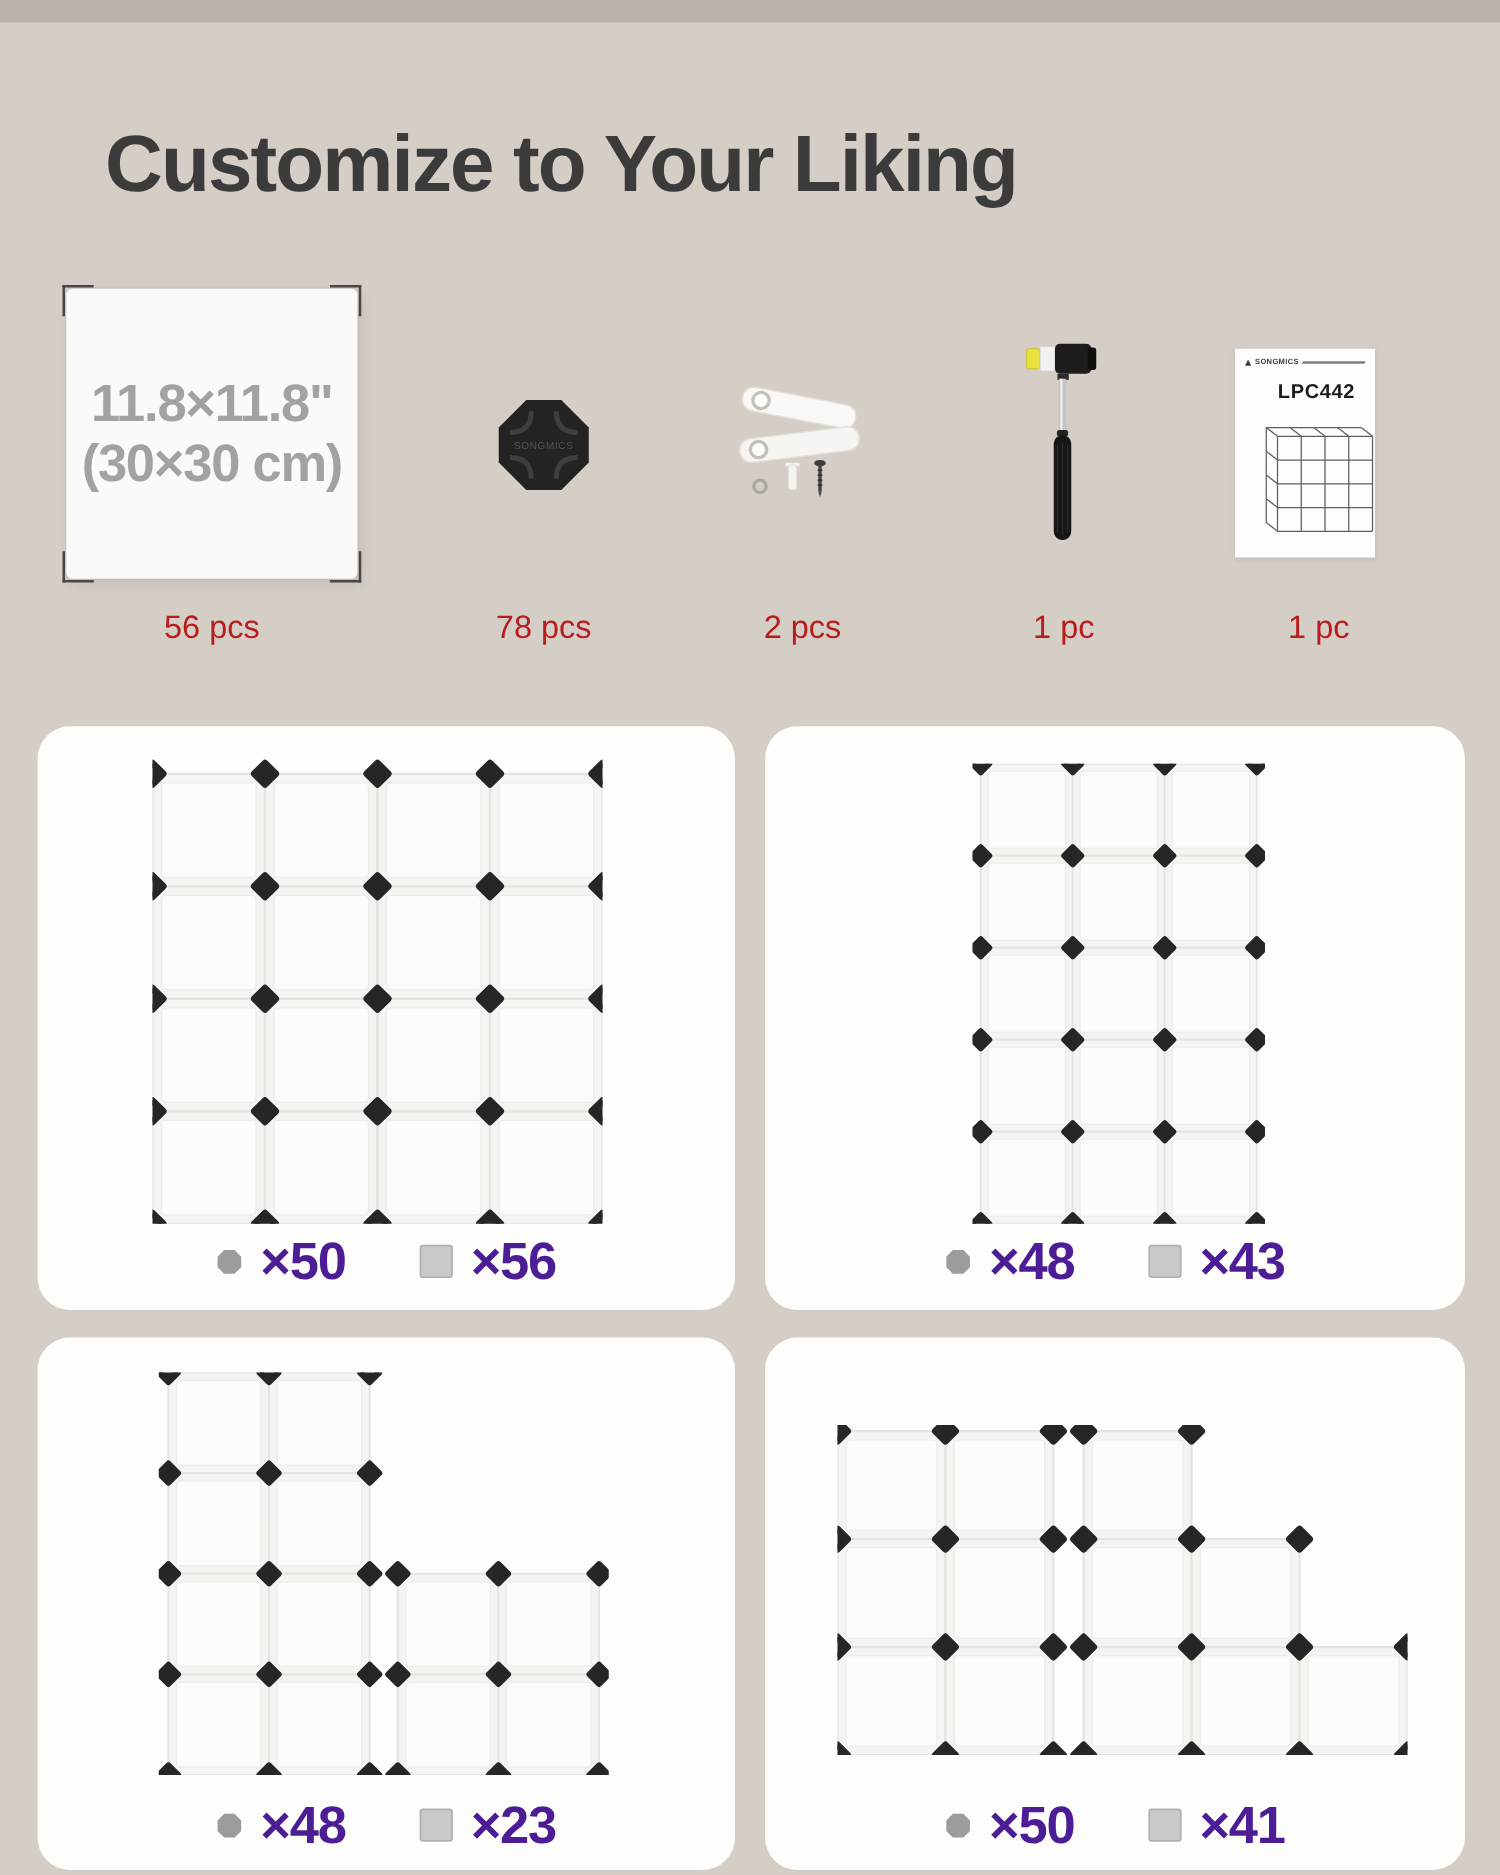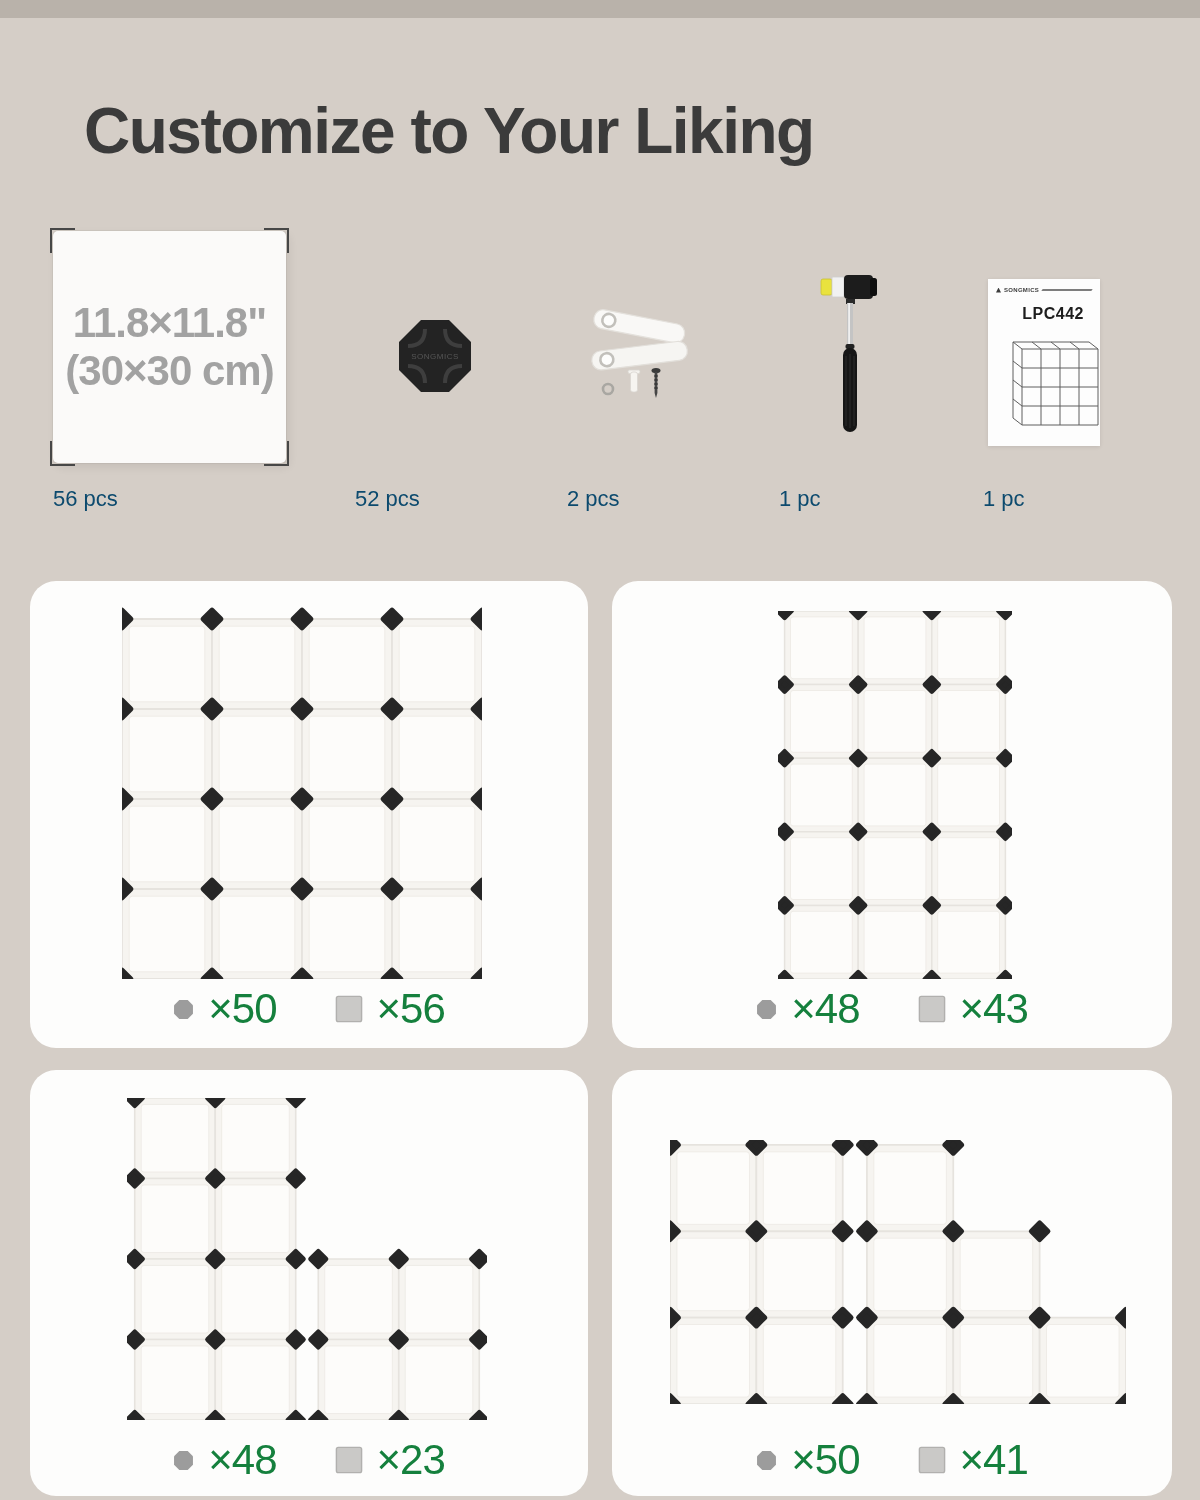--- a/index.html
+++ b/index.html
@@ -40,21 +40,21 @@
     background:#fdfdfd;box-shadow:0 1px 4px rgba(0,0,0,0.10);
   }
   .manual-head{position:absolute;left:8px;top:8px;right:8px;display:flex;align-items:center;gap:3px;}
   .manual-brand-text{font-size:6px;font-weight:700;color:#3c3c3c;letter-spacing:.3px;white-space:nowrap;}
   .manual-logo-mark{width:5px;height:5px;background:#3c3c3c;clip-path:polygon(0 100%,50% 0,100% 100%);}
   .manual-head-line{flex:1;height:2px;background:#7d7d7d;transform:skewX(-35deg);}
   .manual-model{position:absolute;right:16px;top:26px;font-size:16px;font-weight:700;color:#1d1d1d;letter-spacing:.5px;}
   .manual-drawing{position:absolute;left:0;top:0;}
 
   .count{
-    position:absolute;top:468px;font-size:22px;color:#0c4a6e;text-align:left;
+    position:absolute;top:468px;font-size:26px;color:#b91c1c;text-align:center;
   }
   .count.c0{left:53px;width:233px;}
   .count.c1{left:355px;width:160px;}
   .count.c2{left:567px;width:150px;}
   .count.c3{left:779px;width:144px;}
   .count.c4{left:983px;width:144px;}
 
   
   .card{
     position:absolute;background:#fdfdfc;border-radius:26px;
@@ -70,21 +70,21 @@
   .card.c3 .shelf{left:97px;top:28px;width:360px;height:322px;}
   .card.c4 .shelf{left:58px;top:70px;width:456px;height:264px;}
 
   .legend{
     position:absolute;left:0;right:0;height:46px;
     display:flex;justify-content:center;align-items:center;column-gap:58px;
   }
   .card.c1 .legend,.card.c2 .legend{top:405px;}
   .card.c3 .legend,.card.c4 .legend{top:367px;}
   .legend-item{display:flex;align-items:center;gap:14px;}
-  .legend-num{font-size:42px;font-weight:400;color:#15803d;letter-spacing:-1px;}
+  .legend-num{font-size:42px;font-weight:700;color:#4c1d95;letter-spacing:-1px;}
   .oct-icon{width:21px;height:21px;}
   .sq-icon{width:28px;height:28px;}
 </style>
 </head>
 <body>
 
 <div class="page">
 
   <h1 class="title" style="margin:0;">Customize to Your Liking</h1>
 
@@ -156,21 +156,21 @@
         <path d="M34,70 H110 M34,89 H110 M34,108 H110 M34,127 H110 M34,146 H110"></path>
         <path d="M34,70 L25,63 M53,70 L44,63 M72,70 L63,63 M91,70 L82,63 M110,70 L101,63"></path>
         <path d="M25,63 H101"></path>
         <path d="M34,89 L25,82 M34,108 L25,101 M34,127 L25,120 M34,146 L25,139"></path>
         <path d="M25,63 V139"></path>
       </g>
     </svg>
   </div>
 
   <div class="count c0">56 pcs</div>
-  <div class="count c1">52 pcs</div>
+  <div class="count c1">78 pcs</div>
   <div class="count c2">2 pcs</div>
   <div class="count c3">1 pc</div>
   <div class="count c4">1 pc</div>
 
   <div class="card c1">
     <div class="shelf"><svg width="360" height="372" viewBox="0 0 360 372">
           <rect x="0" y="12" width="90" height="90" rx="4.05" fill="#f6f4f0" stroke="#e6e3de" stroke-width="1.8"></rect>
           <rect x="7.2" y="19.2" width="75.6" height="75.6" rx="3.1500000000000004" fill="#fdfcfa" stroke="#efece7" stroke-width="1"></rect>
           <rect x="0" y="102" width="90" height="90" rx="4.05" fill="#f6f4f0" stroke="#e6e3de" stroke-width="1.8"></rect>
           <rect x="7.2" y="109.2" width="75.6" height="75.6" rx="3.1500000000000004" fill="#fdfcfa" stroke="#efece7" stroke-width="1"></rect>

